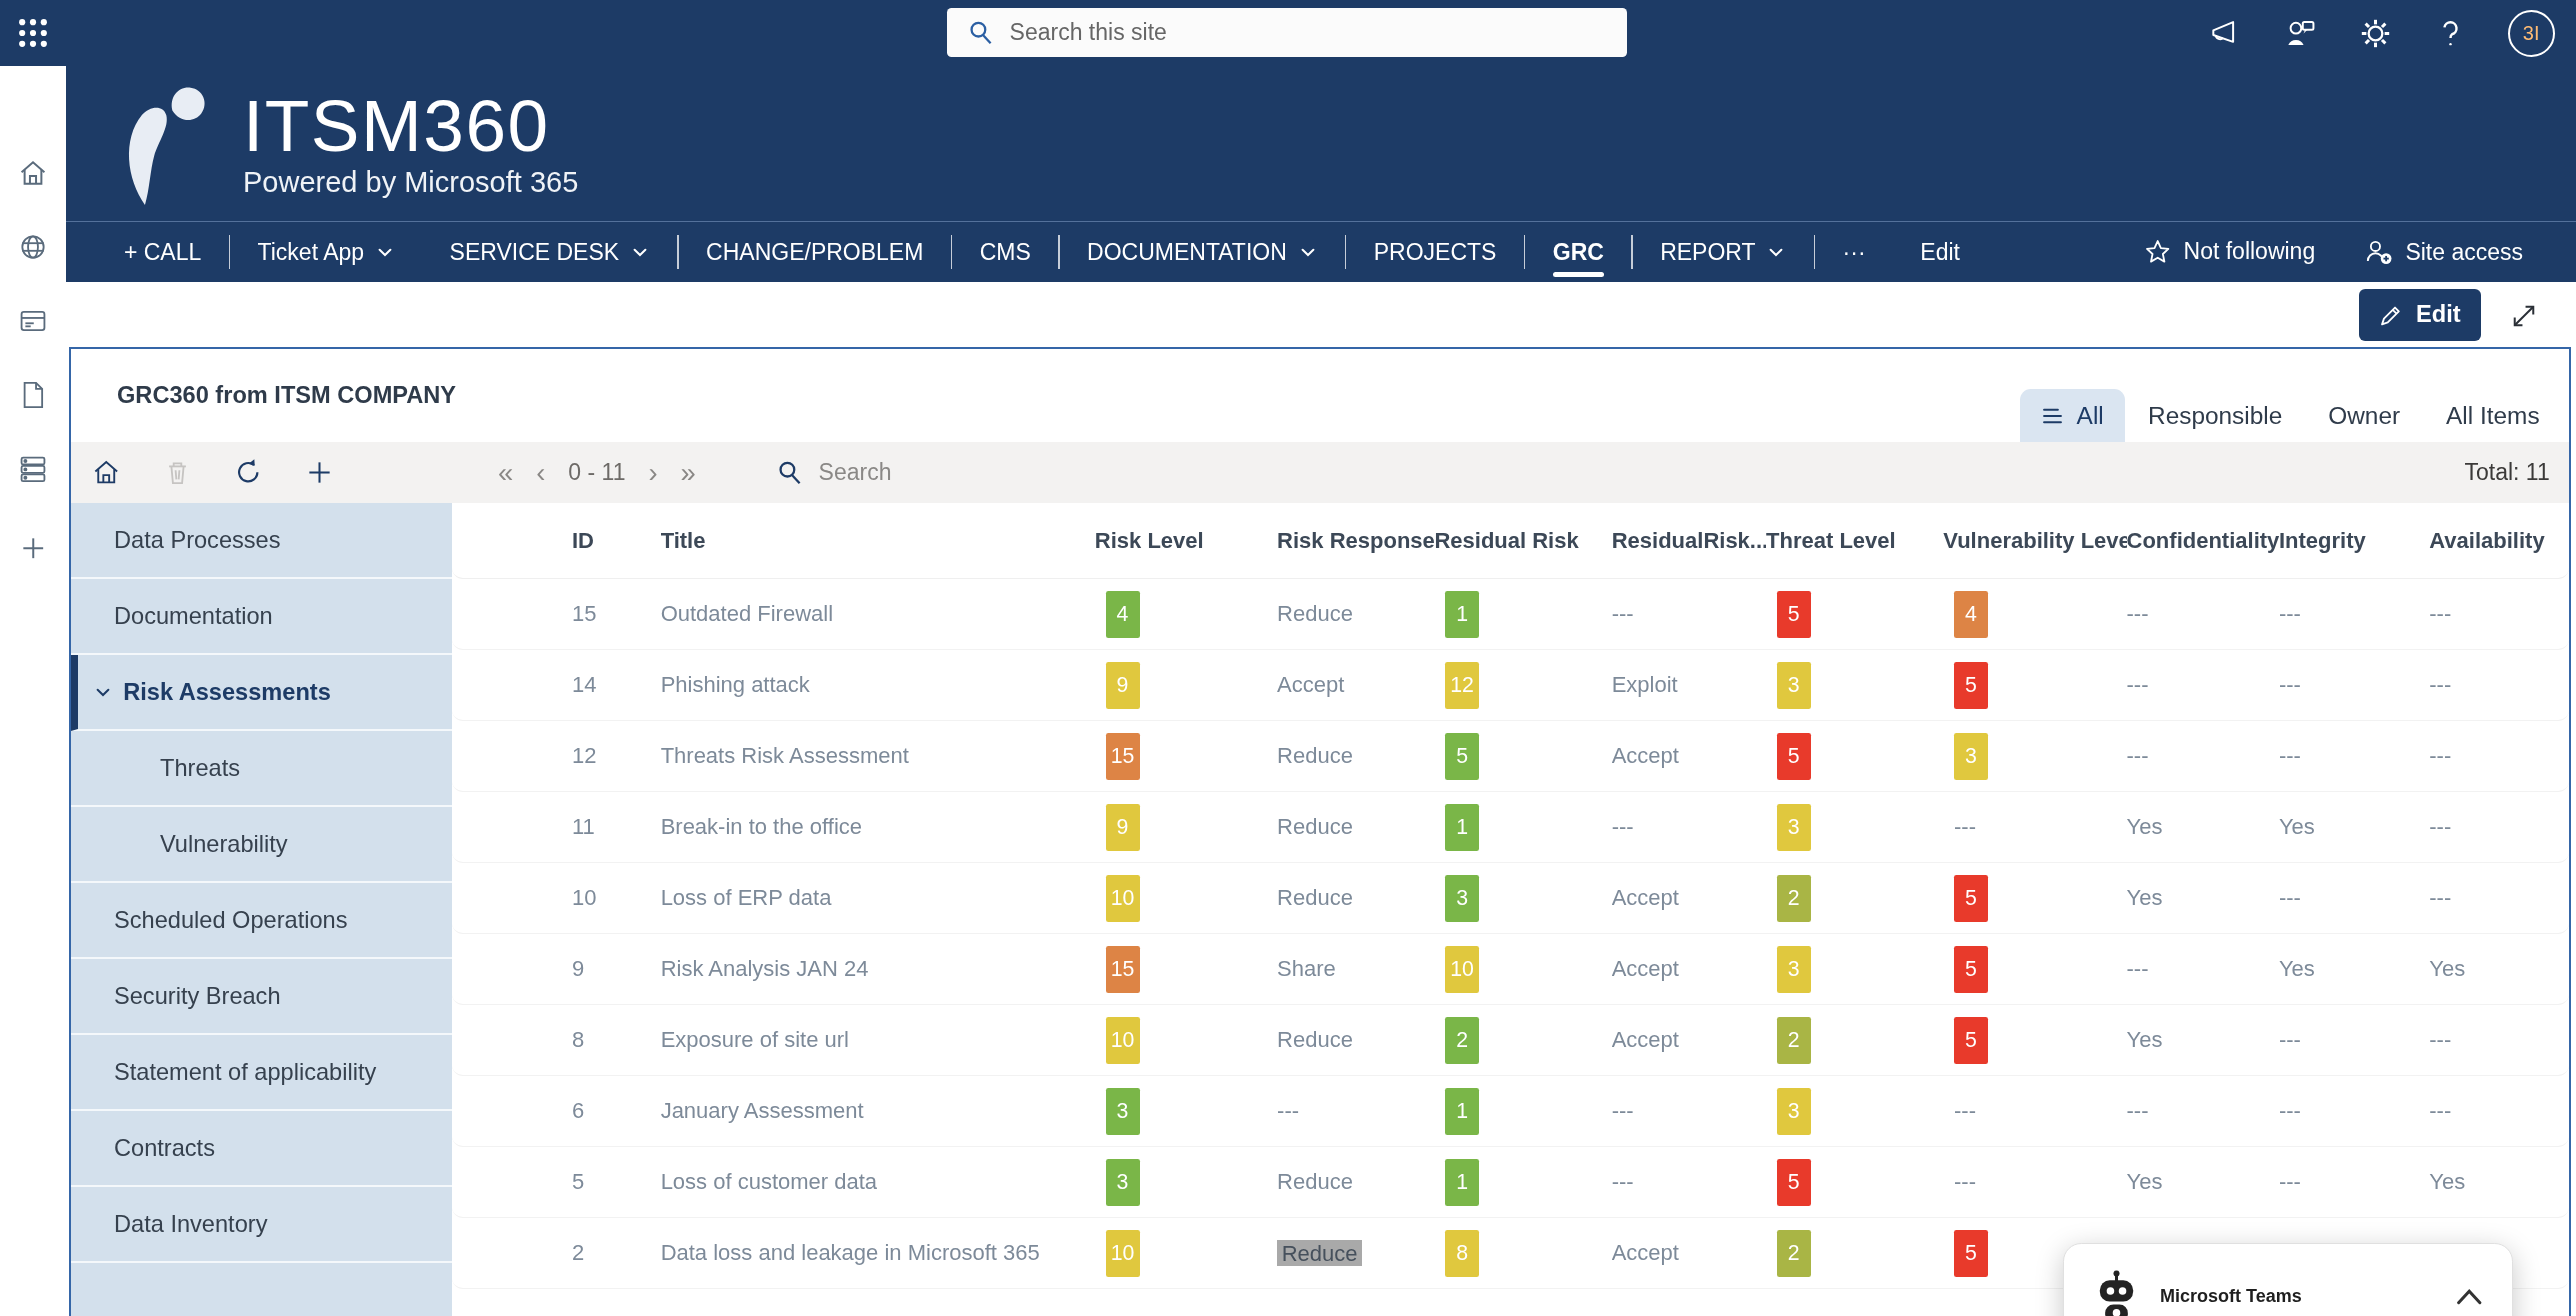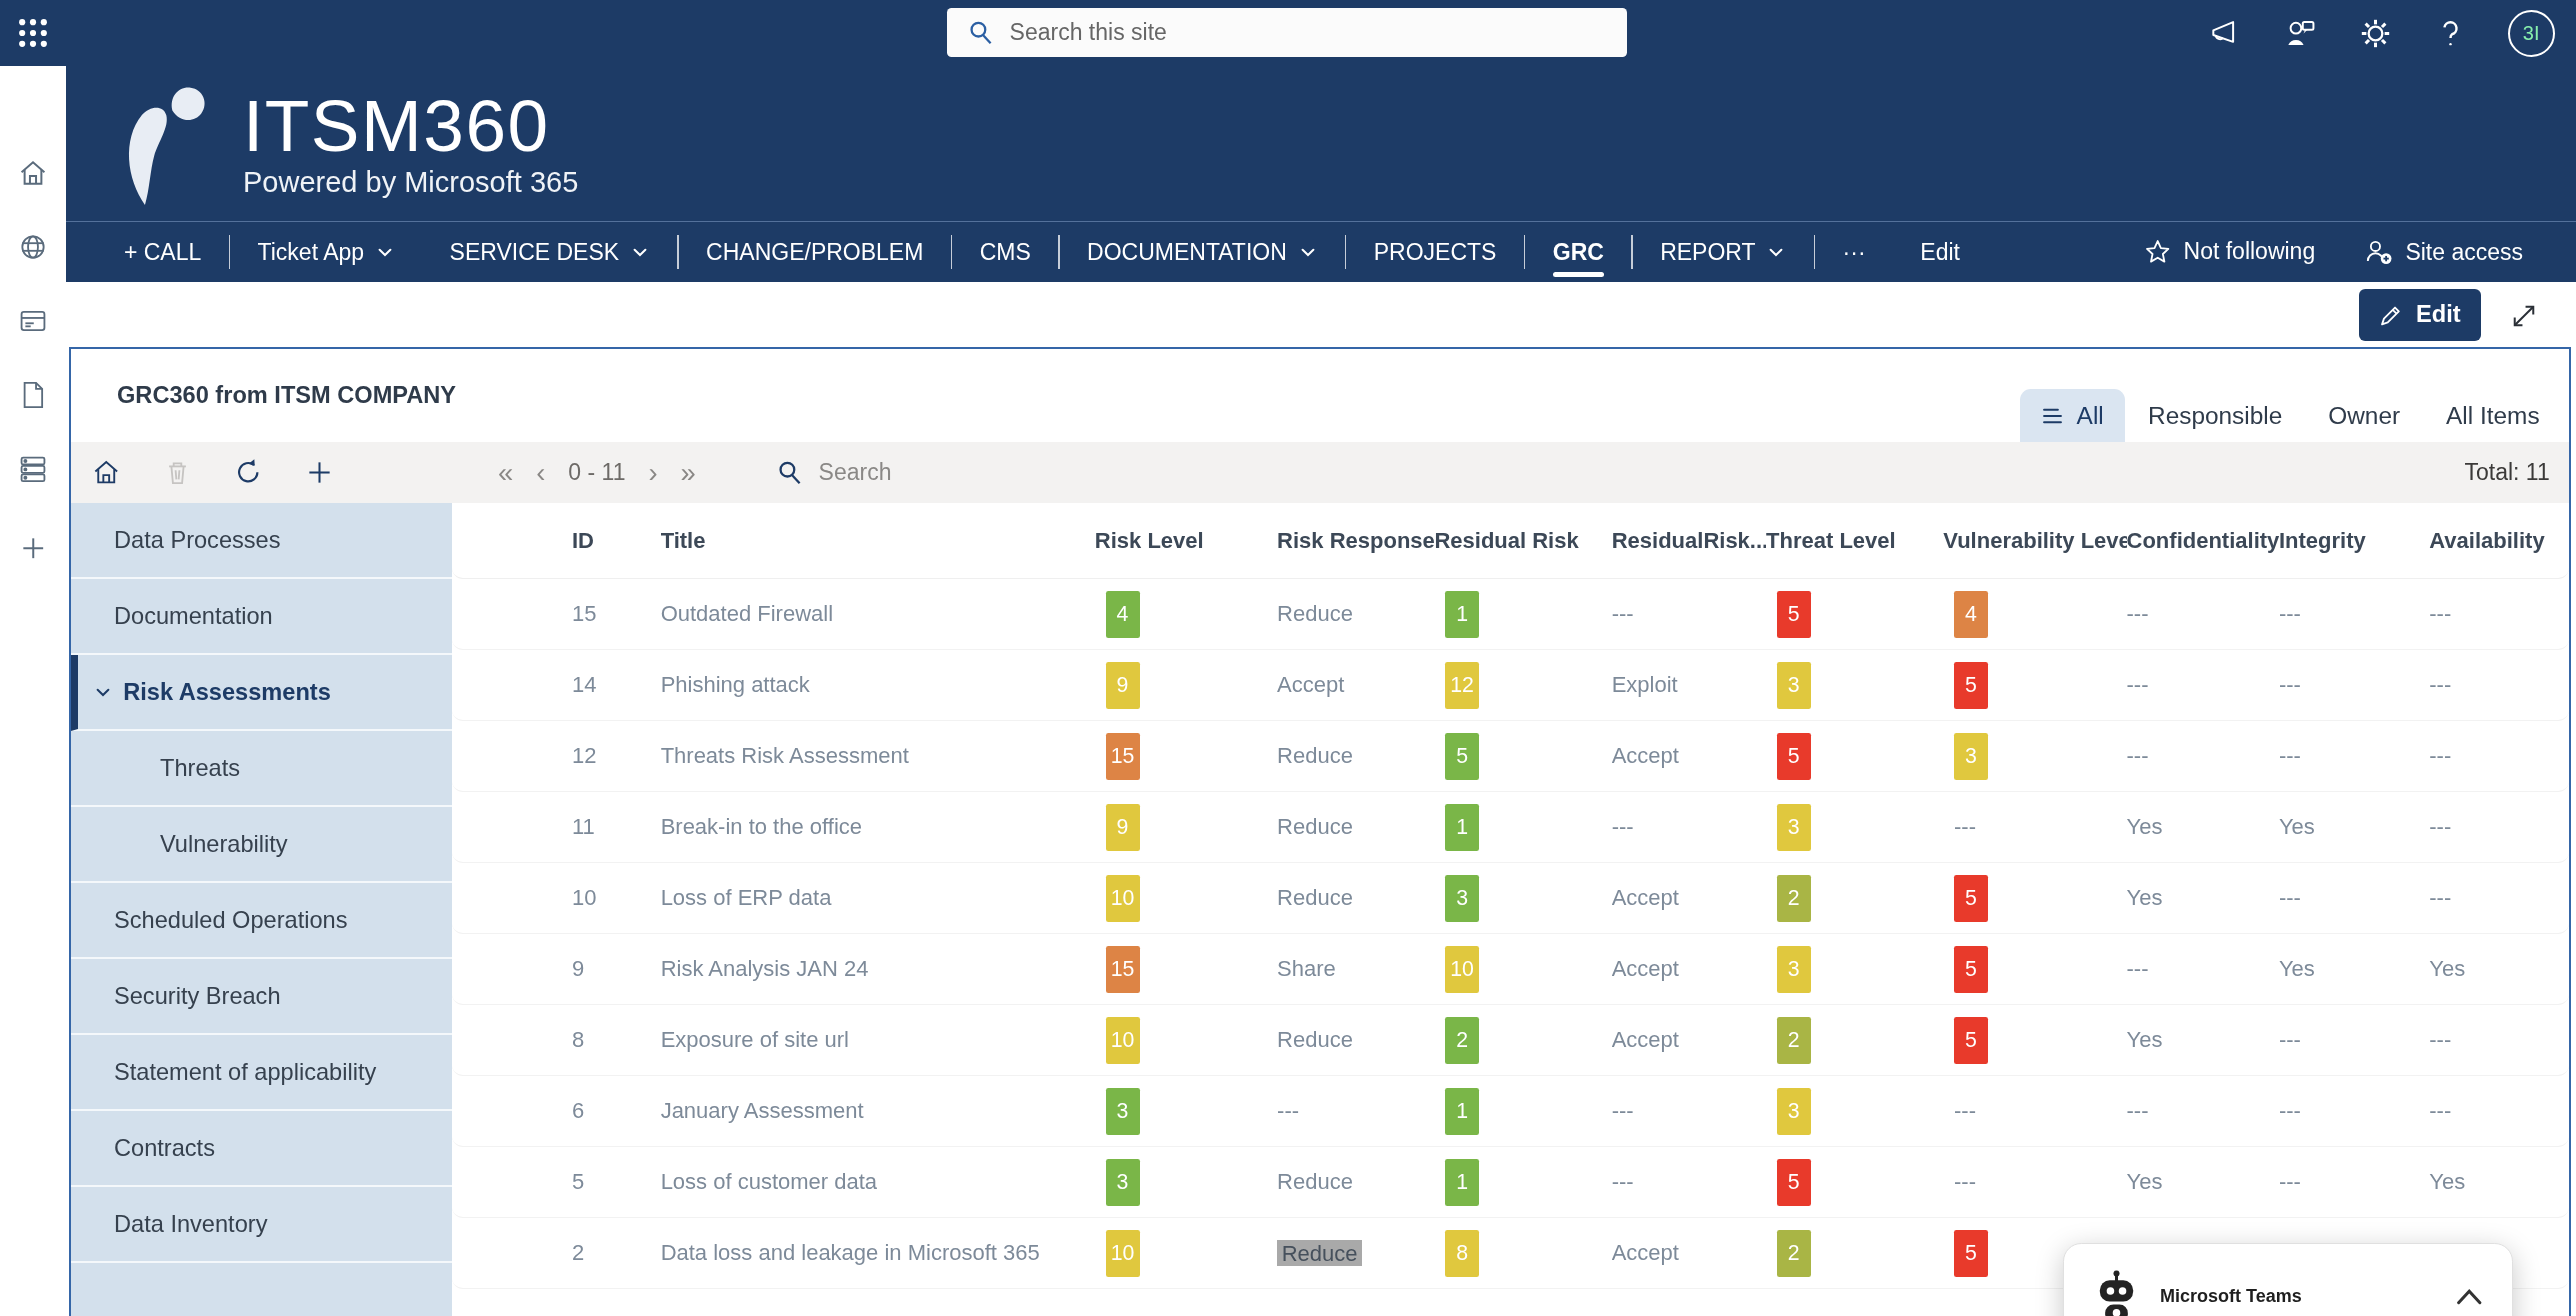--- a/index.html
+++ b/index.html
@@ -14,21 +14,21 @@
   svg{display:block}
 
   
   .top-bar{position:absolute;left:0;top:0;width:2576px;height:66px;background:var(--navy);z-index:20;}
   .waffle{position:absolute;left:0;top:0;width:66px;height:66px;display:flex;align-items:center;justify-content:center;cursor:pointer;}
   .searchbox{position:absolute;left:947px;top:8.4px;width:680px;height:49px;background:#fbfbfb;border-radius:4.6px;display:flex;align-items:center;padding-left:20px;}
   .searchbox input{border:none;outline:none;background:transparent;font-size:23px;color:#1d4ed8;width:533px;margin-left:15.2px;font-family:inherit;}
   .searchbox input::placeholder{color:#666;}
   .tb-icons{position:absolute;right:0;top:0;height:66px;display:flex;align-items:center;gap:40px;padding-right:21.3px;}
   .tb-icon{width:35px;height:35px;display:flex;align-items:center;justify-content:center;cursor:pointer;}
-  .avatar{width:47px;height:47px;border:2.3px solid #fff;border-radius:50%;color:#86efac;font-size:20px;display:flex;align-items:center;justify-content:center;cursor:pointer;}
+  .avatar{width:47px;height:47px;border:2.3px solid #fff;border-radius:50%;color:#fdba74;font-size:20px;display:flex;align-items:center;justify-content:center;cursor:pointer;}
 
   
   .left-rail{position:absolute;left:0;top:66px;width:66px;bottom:0;background:#fff;z-index:15;}
   .rail-icon{position:absolute;left:0;width:66px;height:46px;display:flex;align-items:center;justify-content:center;cursor:pointer;}
 
   
   .brand{position:absolute;left:66px;top:66px;right:0;height:155px;background:var(--navy);}
   .brand-inner{position:absolute;left:50px;top:13.7px;display:flex;align-items:center;}
   .logo-text{color:#fff;margin-left:28px;}
   .logo-title{font-size:73px;font-weight:500;letter-spacing:1.5px;line-height:76px;}

